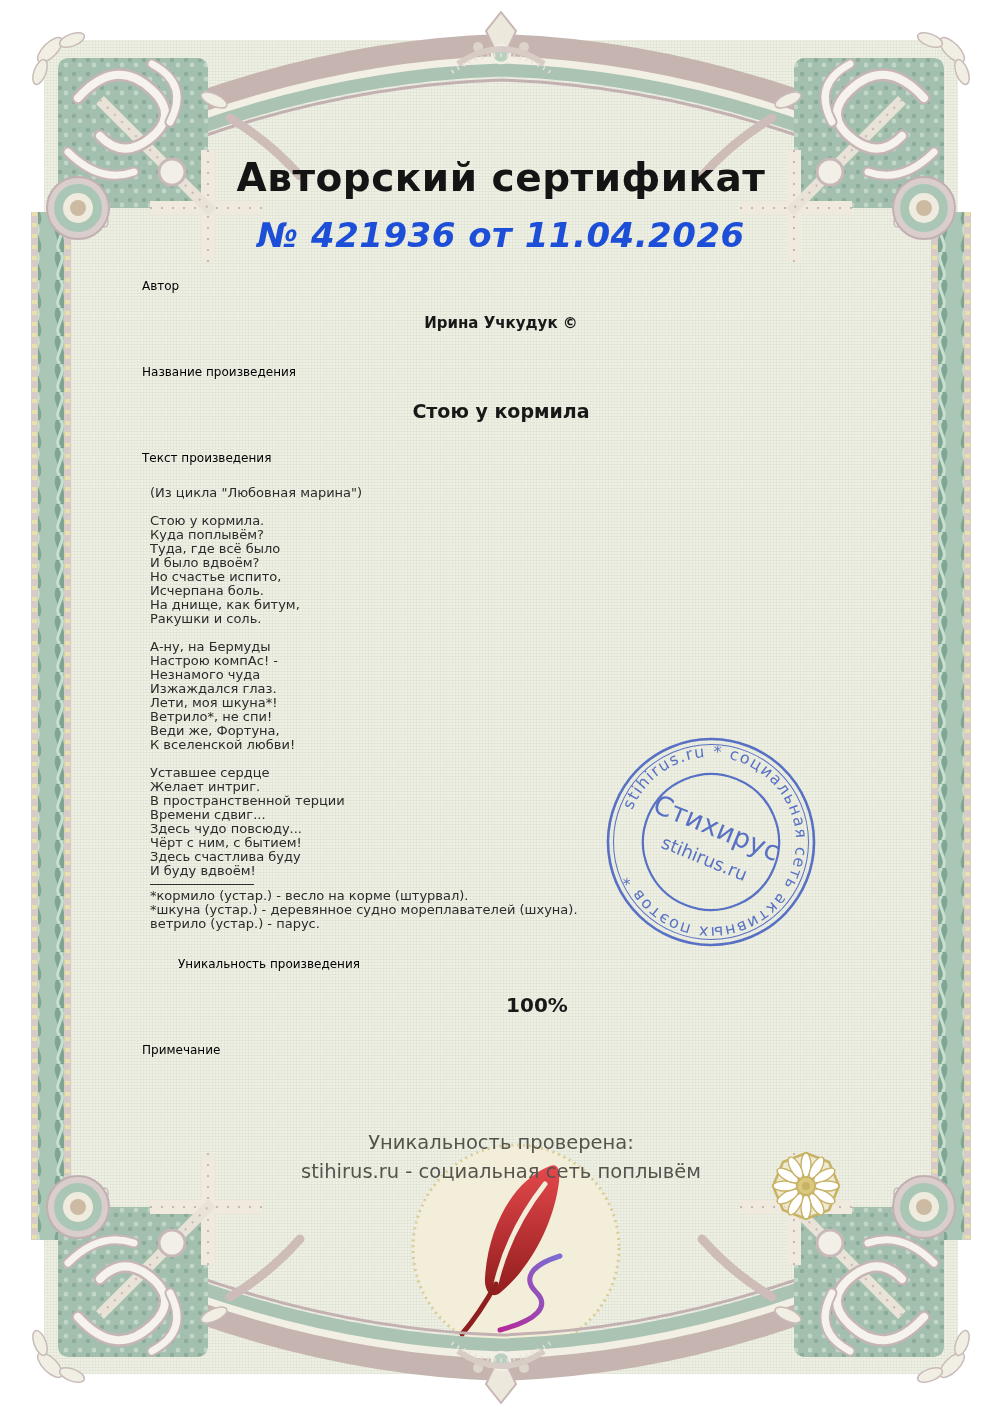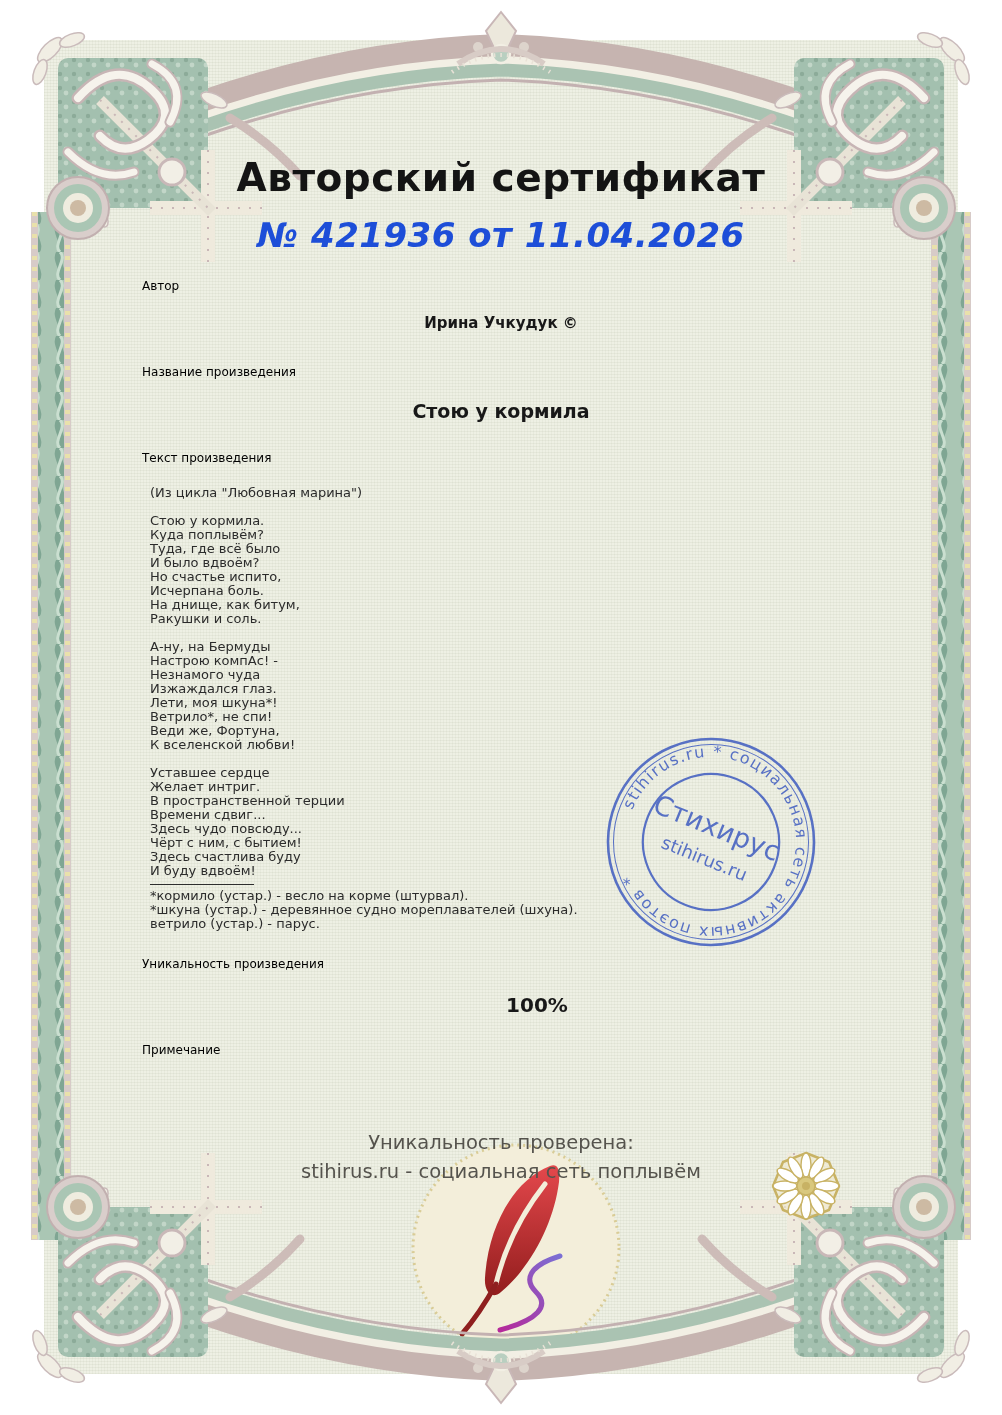--- a/index.html
+++ b/index.html
@@ -27,21 +27,21 @@
   .label{left:142px;font-size:12px;color:#000000;}
   .author-label{top:279px;}
   .author-name{top:302px;font-size:15px;font-weight:bold;margin-top:12px;}
   .work-label{top:365px;}
   .work-title{top:400px;font-size:19px;font-weight:bold;}
   .text-label{top:451px;}
   .poem-epigraph{left:150px;top:486px;font-size:13px;line-height:14px;color:var(--text-body);}
   .poem-body{left:150px;top:514px;font-size:13px;line-height:14px;color:var(--text-body);white-space:pre-line;}
   .footnotes{left:150px;top:884px;font-size:13px;line-height:14px;color:var(--text-body);white-space:pre-line;}
   .footnotes::before{content:"";display:block;width:104px;border-top:1.5px solid #2e2e2e;margin-bottom:4px;}
-  .uniq-label{top:957px;}
+  .uniq-label{top:957px;margin-left:36px;}
   .uniq-value{top:993px;font-size:20px;font-weight:bold;padding-left:36px;}
   .note-label{top:1043px;}
   .note-text{left:150px;top:1078px;width:720px;font-size:13.5px;line-height:14.6px;color:#1b1b1b;white-space:pre-line;}
   .footer{top:1128px;font-size:19.5px;line-height:29px;color:var(--text-gray);white-space:pre-line;z-index:4;}
 </style>
 </head>
 <body>
 
 <div class="page">
 

